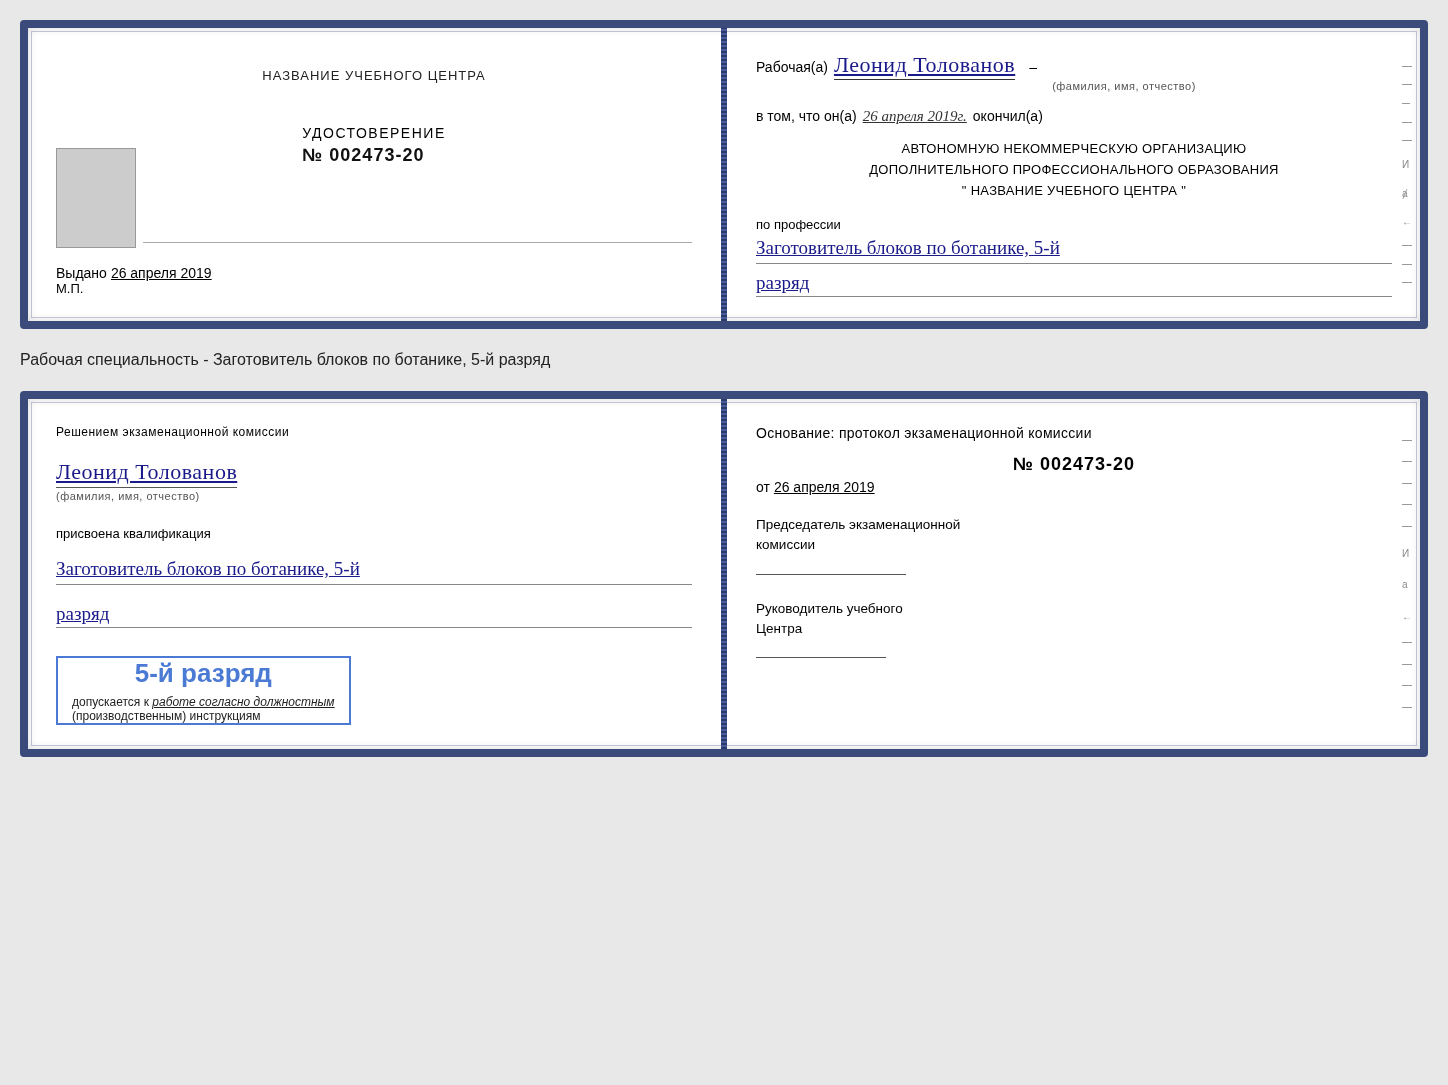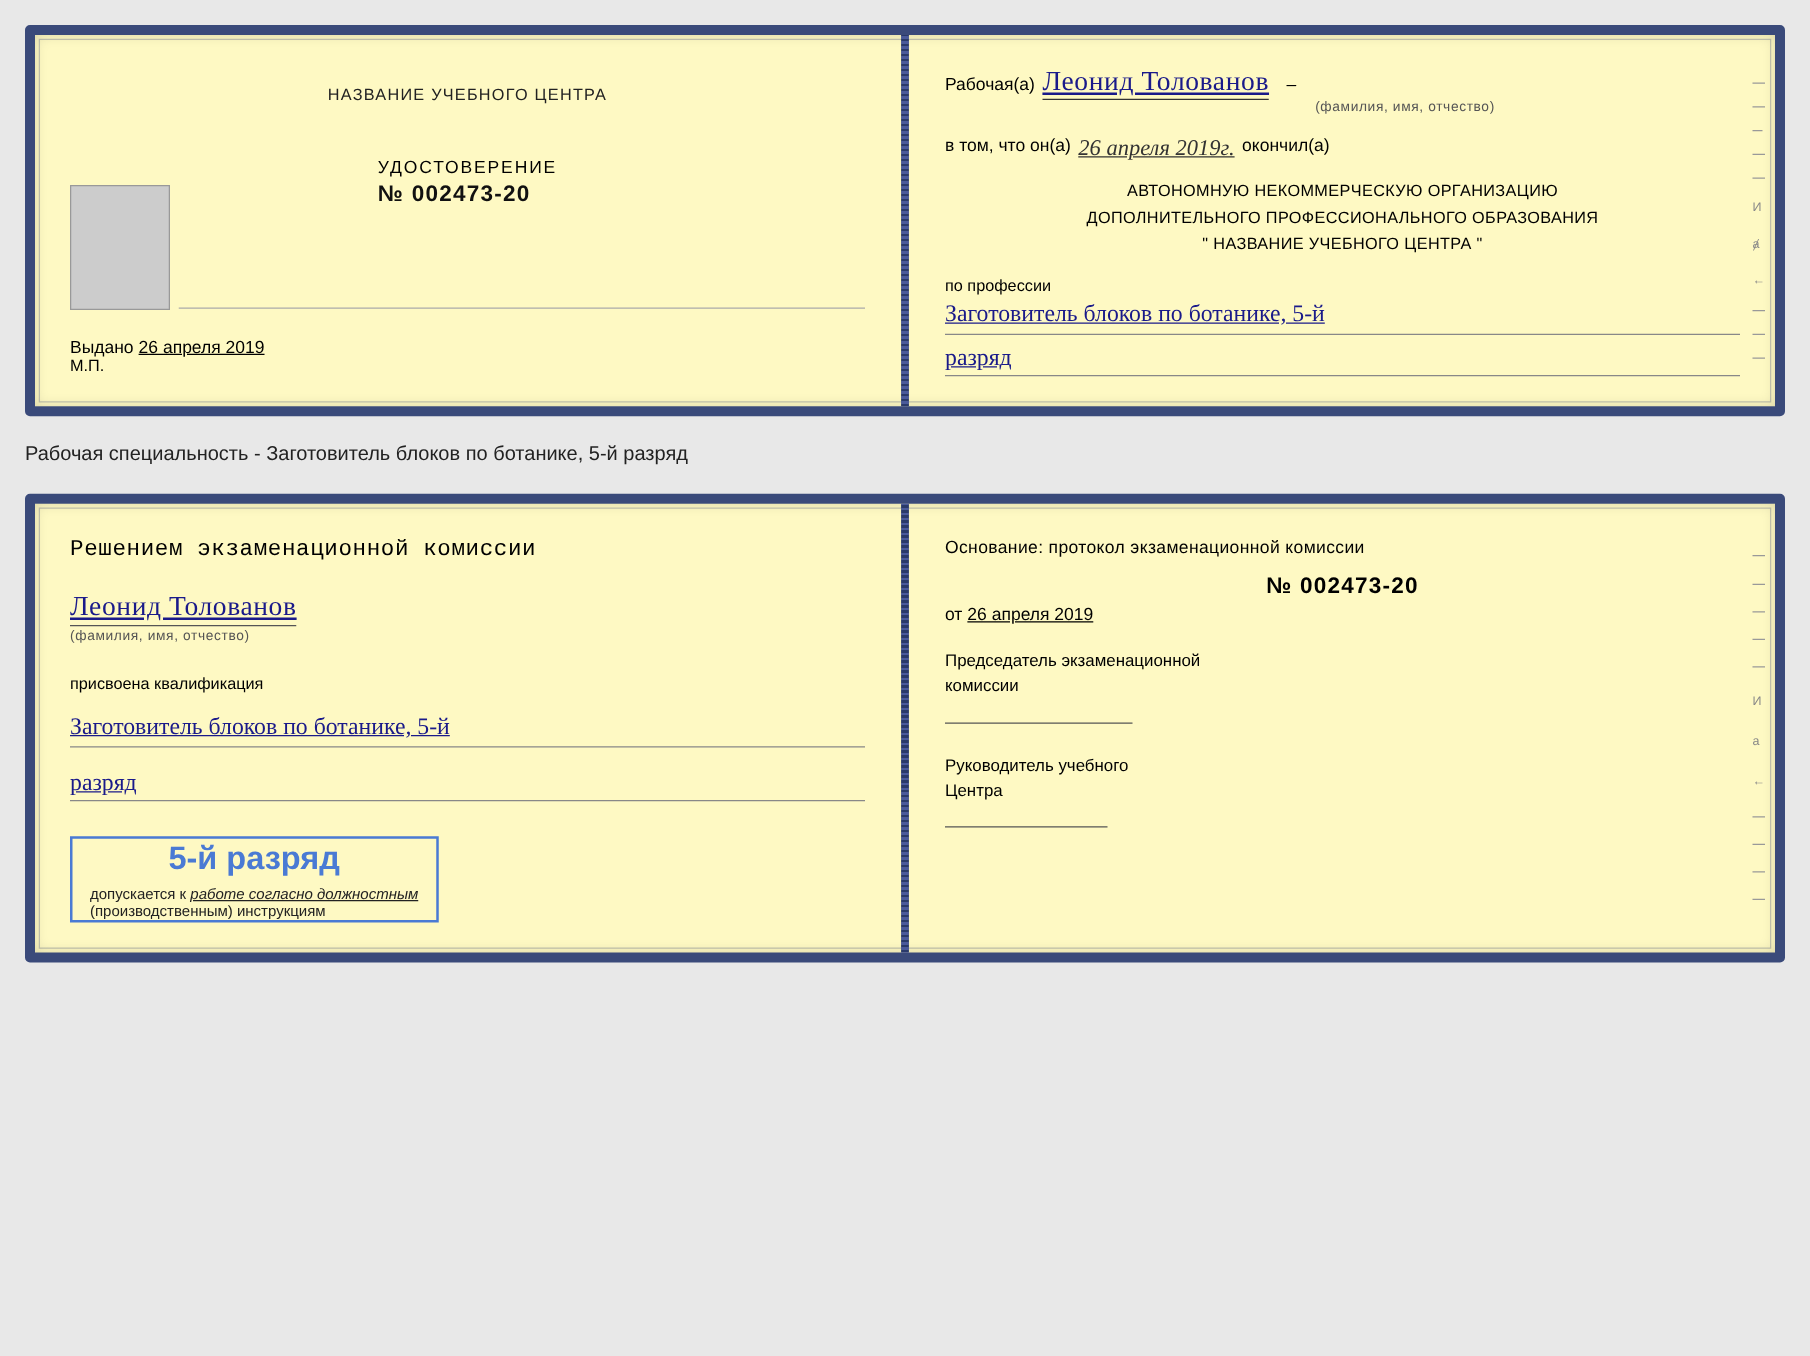--- a/index.html
+++ b/index.html
@@ -12,21 +12,21 @@
     }
 
     .page-wrapper {
       display: flex;
       flex-direction: column;
       gap: 16px;
     }
 
     
     .cert-card {
-      background: #fef9c3;
+      background: #ffffff;
       border: 8px solid #3a4a7a;
       border-radius: 4px;
       display: flex;
       width: 100%;
       position: relative;
       box-shadow: inset 0 0 10px rgba(0,0,0,0.15);
       min-height: 280px;
     }
 
     .cert-card::before {
@@ -105,21 +105,21 @@
       font-size: 11px;
       text-align: center;
       color: #555;
       font-family: Arial, sans-serif;
       margin-top: 2px;
       letter-spacing: 0.5px;
     }
 
     .handwritten-date {
       font-family: 'Segoe Script', 'Comic Sans MS', cursive;
-      font-size: 18px;
+      font-size: 15px;
       color: #333;
       font-style: italic;
       text-decoration: underline;
     }
 
     .profession-handwritten {
       font-family: 'Segoe Script', 'Comic Sans MS', cursive;
       font-size: 19px;
       color: #1a1a8a;
       display: block;
@@ -285,21 +285,21 @@
     </div>
   </div>
 
   <div class="separator-text">Рабочая специальность - Заготовитель блоков по ботанике, 5-й разряд</div>
 
   <div class="cert-card bottom-cert">
     <div class="decorative-border"></div>
     <div class="spine-area"></div>
 
     <div class="cert-left" style="align-items:flex-start;">
-      <div style="font-family:Liberation Mono, monospace;font-size:18px;letter-spacing:0.5px;line-height:1.5;">
+      <div style="font-family:Liberation Sans, sans-serif;font-size:12px;letter-spacing:0.5px;line-height:1.5;">
         <span>Решением экзаменационной комиссии</span>
       </div>
 
       <div style="margin-top:6px;">
         <div style="border-bottom:1px solid #555; display:inline-block; padding-bottom:2px;">
           <span class="handwritten-name">Леонид Толованов</span>
         </div>
         <div class="fio-subtext" style="text-align:left;margin-left:0;margin-top:2px;">(фамилия, имя, отчество)</div>
       </div>
 

